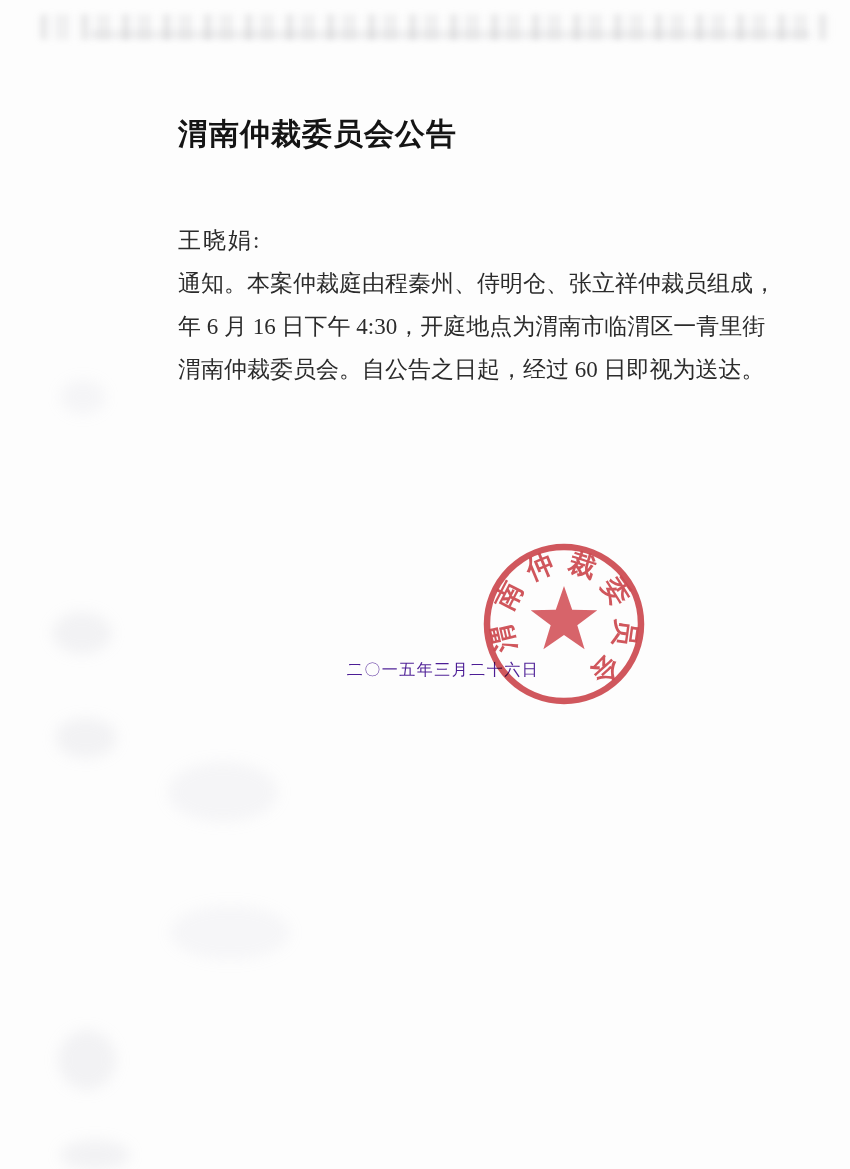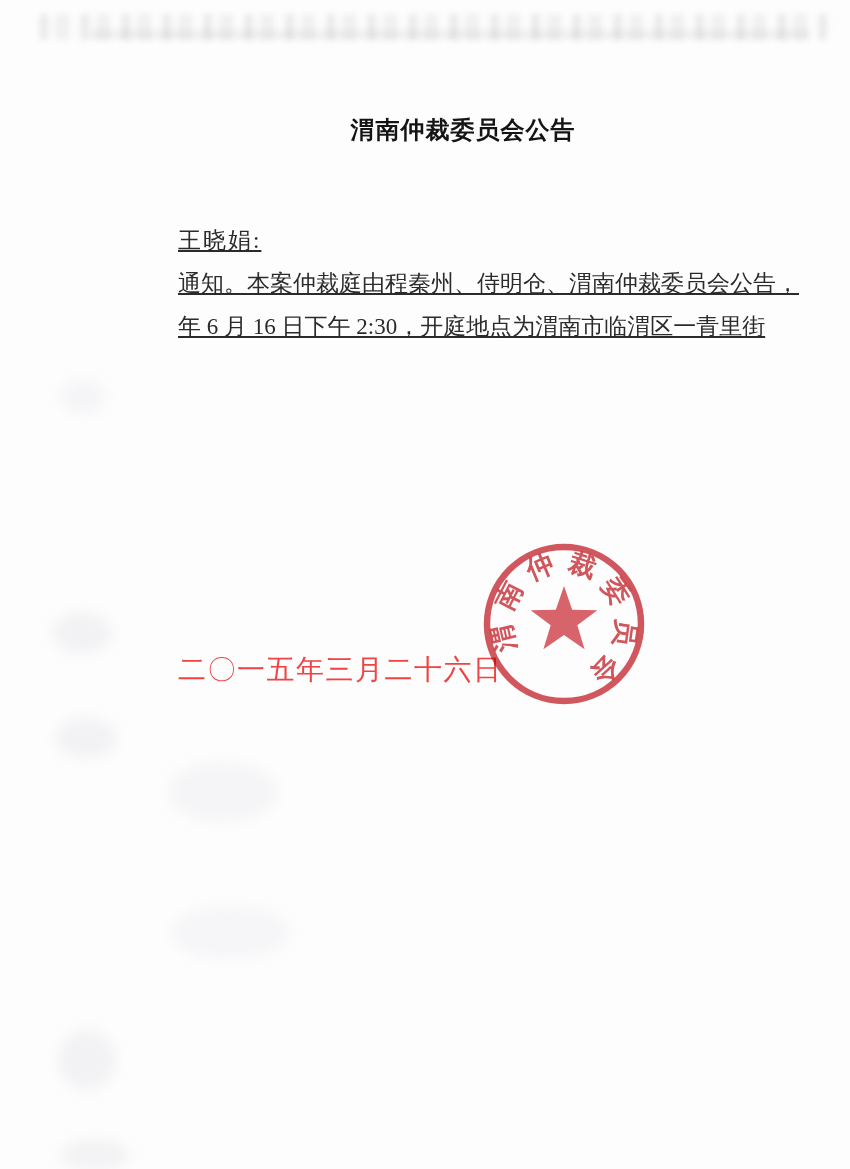--- a/index.html
+++ b/index.html
@@ -45,45 +45,44 @@
   .sm5{left:168px;top:762px;width:110px;height:60px;background:rgba(190,190,205,.12);}
   .sm6{left:170px;top:905px;width:120px;height:55px;background:rgba(190,190,205,.10);}
   .sm7{left:60px;top:380px;width:46px;height:34px;background:rgba(190,190,205,.12);}
 
   .content{
     position:absolute;left:178px;top:0;width:570px;
     color:#262626;
   }
   .doc-title{
     position:absolute;left:0;top:114px;width:570px;
-    text-align:center;
-    font-size:24px;font-weight:bold;color:#141414;
+    text-align:left;
+    font-size:30px;font-weight:bold;color:#141414;
     letter-spacing:1px;
     white-space:nowrap;
   }
   .body-block{
     position:absolute;left:0;top:219px;width:570px;
     font-size:23px;color:#2b2b2b;
   }
   .bline{
     height:43px;line-height:43px;
     text-align:justify;text-align-last:justify;
     white-space:nowrap;
-    text-decoration:underline;
   }
   .salutation{
     text-align:left;text-align-last:left;
     letter-spacing:2px;
   }
   .indent{ text-indent:2.2em; }
   .date-line{
     position:absolute;left:0;top:648px;width:570px;
     height:43px;line-height:43px;
-    text-align:left;padding-right:40px;box-sizing:border-box;
-    font-size:28px;letter-spacing:1.5px;color:#ef4444;
+    text-align:center;padding-right:40px;box-sizing:border-box;
+    font-size:16px;letter-spacing:1.5px;color:#4c1d95;
     white-space:nowrap;
   }
   .seal{
     position:absolute;left:468px;top:528px;width:192px;height:192px;
     mix-blend-mode:multiply;
     opacity:.9;
   }
   .seal svg{width:100%;height:100%;}
   .seal text{
     font-family:"Liberation Serif","DejaVu Serif",serif;
@@ -104,22 +103,23 @@
   <div class="smudge sm5"></div>
   <div class="smudge sm6"></div>
   <div class="smudge sm7"></div>
 
   <div class="content">
 
     <div class="doc-title">渭南仲裁委员会公告</div>
 
     <div class="body-block">
       <div class="bline salutation">王晓娟:</div>
-      <div class="bline">通知。本案仲裁庭由程秦州、侍明仓、渭南仲裁委员会公告，</div>
-      <div class="bline">年 6 月 16 日下午 2:30，开庭地点为渭南市临渭区一青里街</div>
+      <div class="bline">通知。本案仲裁庭由程秦州、侍明仓、张立祥仲裁员组成，</div>
+      <div class="bline">年 6 月 16 日下午 4:30，开庭地点为渭南市临渭区一青里街</div>
+      <div class="bline">渭南仲裁委员会。自公告之日起，经过 60 日即视为送达。</div>
     </div>
 
     <div class="date-line">二〇一五年三月二十六日</div>
   </div>
 
   <div class="seal">
     <svg viewBox="0 0 192 192" xmlns="http://www.w3.org/2000/svg">
       <circle cx="96" cy="96" r="77" fill="none" stroke-width="6.5" opacity="0.92" stroke="#c9363d"></circle>
       <polygon points="96,58 104.2,81.7 129.3,82.2 109.3,97.3 116.6,121.3 96,107 75.4,121.3 82.7,97.3 62.7,82.2 87.8,81.7" opacity="0.9" fill="#d04048"></polygon>
       <g id="seal-text-group">

